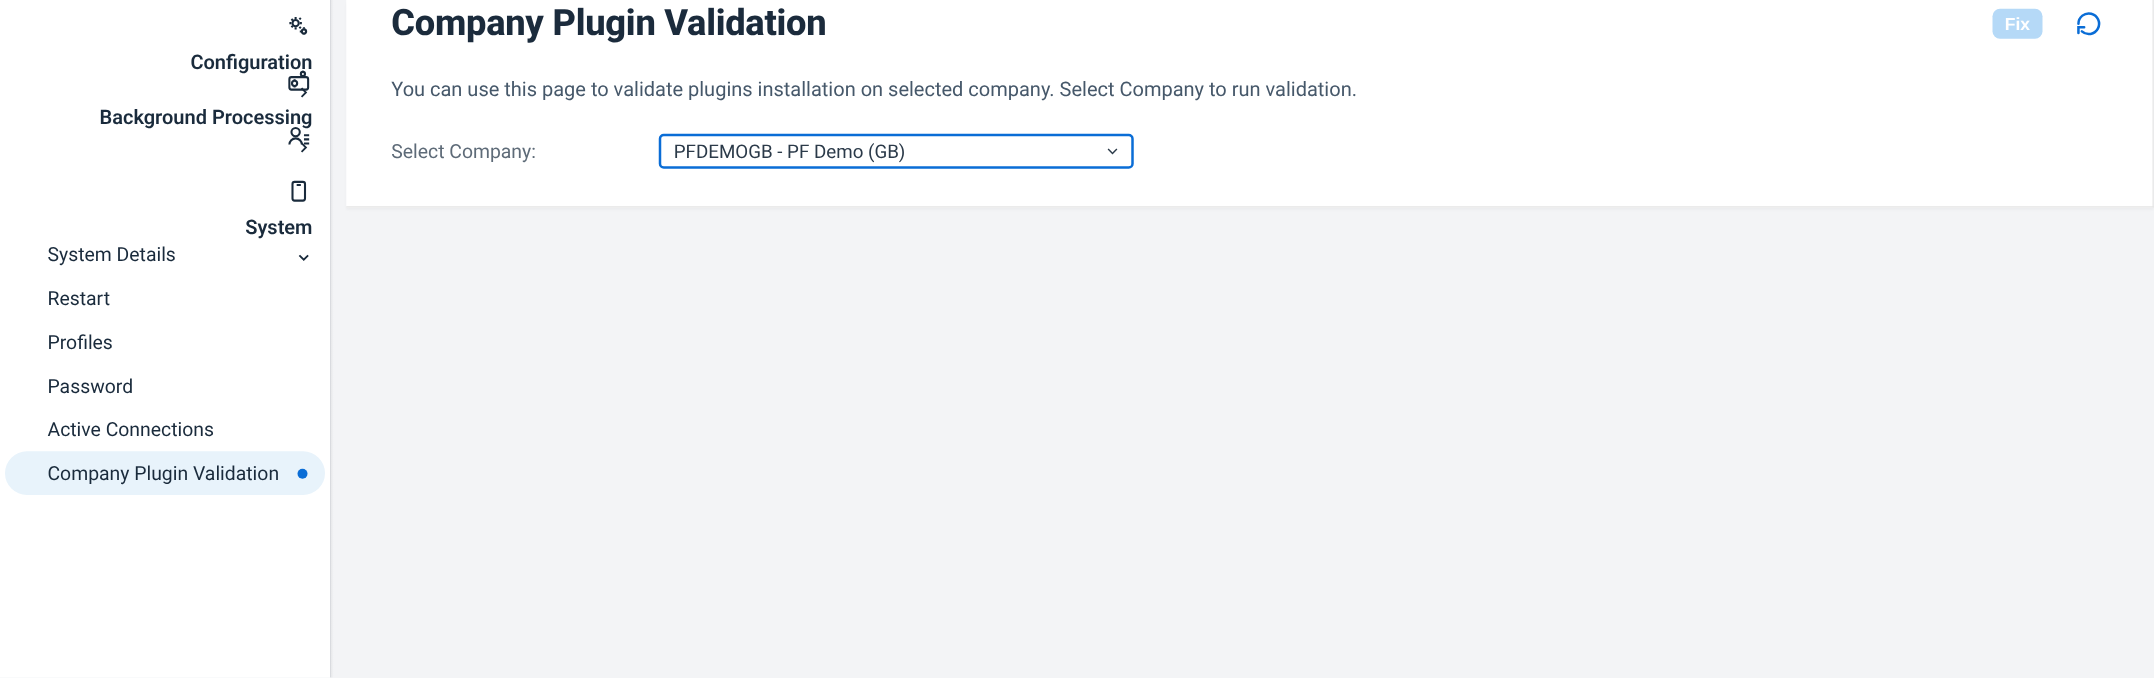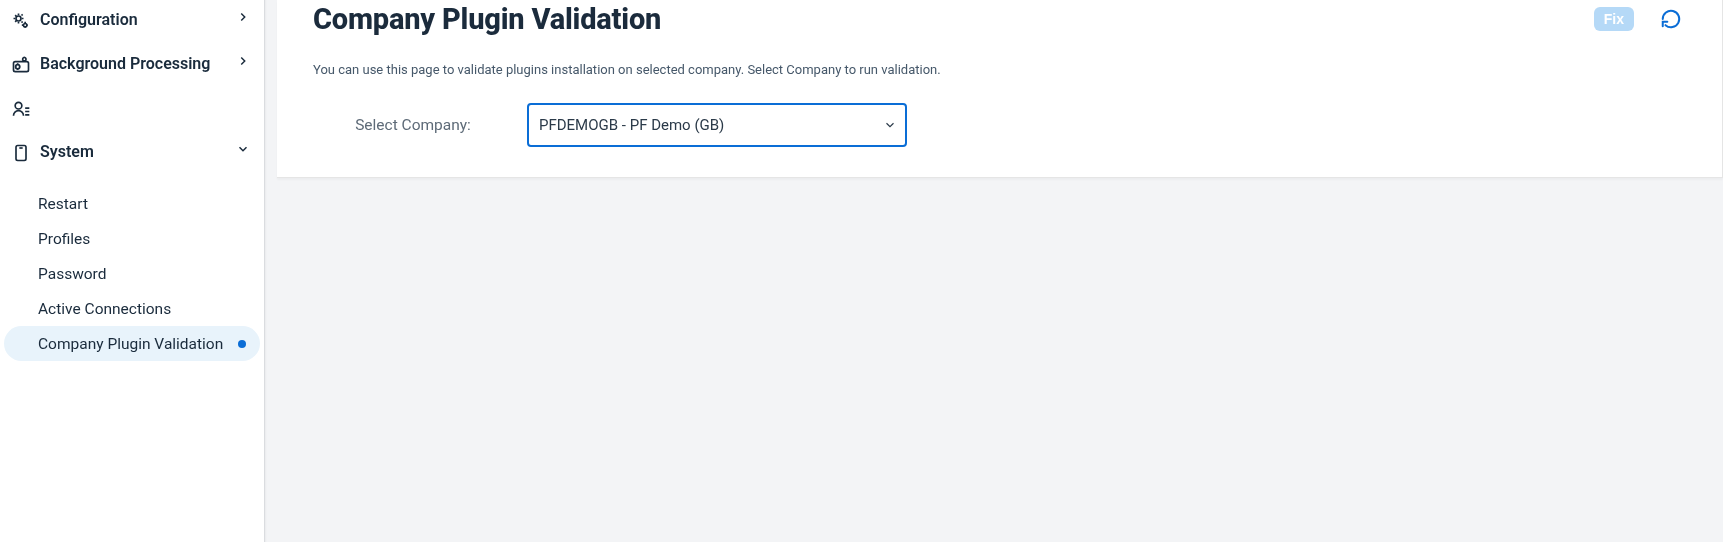--- a/index.html
+++ b/index.html
@@ -27,26 +27,27 @@
     position: absolute;
     right: -3px;
     top: 0;
     width: 3px;
     height: 100%;
     background: linear-gradient(to right, rgba(0,0,0,0.06), transparent);
   }
 
   .nav-item {
     display: flex;
-    align-items: flex-start;
+    align-items: flex-end;
     height: 44px;
     padding: 0 10px 0 6px;
     cursor: pointer;
     border-radius: 6px;
     gap: 8px;
+    flex-direction: column;
   }
   .nav-item .icon {
     width: 22px;
     height: 22px;
     flex: 0 0 22px;
     color: #1a2b3c;
     display: flex;
     align-items: center;
     justify-content: center;
   }
@@ -138,43 +139,43 @@
     background: transparent;
     border: none;
     color: #0a6dd6;
     cursor: pointer;
     padding: 4px;
     display: flex;
     align-items: center;
   }
 
   .description {
-    font-size: 13px;
+    font-size: 16px;
     color: #46586a;
     margin-bottom: 26px;
   }
 
   .form-row {
     display: flex;
     align-items: center;
     gap: 14px;
   }
   .form-label {
     width: 200px;
-    text-align: center;
+    text-align: left;
     font-size: 15.5px;
     color: #5e6b78;
   }
   .select-wrap {
     position: relative;
     width: 380px;
   }
   .select {
     width: 100%;
-    height: 44px;
+    height: 28px;
     border: 2px solid #0a6dd6;
     border-radius: 4px;
     padding: 0 36px 0 10px;
     font-size: 15px;
     color: #2b3a49;
     background: #fff;
     appearance: none;
     outline: none;
     cursor: pointer;
     display: flex;
@@ -251,20 +252,23 @@
     </span>
     <span class="label">System</span>
     <span class="chev">
       <svg width="14" height="14" viewBox="0 0 24 24" fill="none" stroke="currentColor" stroke-width="2.5">
           <path d="M6 9l6 6 6-6"></path>
         </svg>
     </span>
   </div>
 
   <div class="subnav">
+    <div class="sub-item">
+      <span>System Details</span>
+    </div>
     <div class="sub-item">
       <span>Restart</span>
     </div>
     <div class="sub-item">
       <span>Profiles</span>
     </div>
     <div class="sub-item">
       <span>Password</span>
     </div>
     <div class="sub-item">

